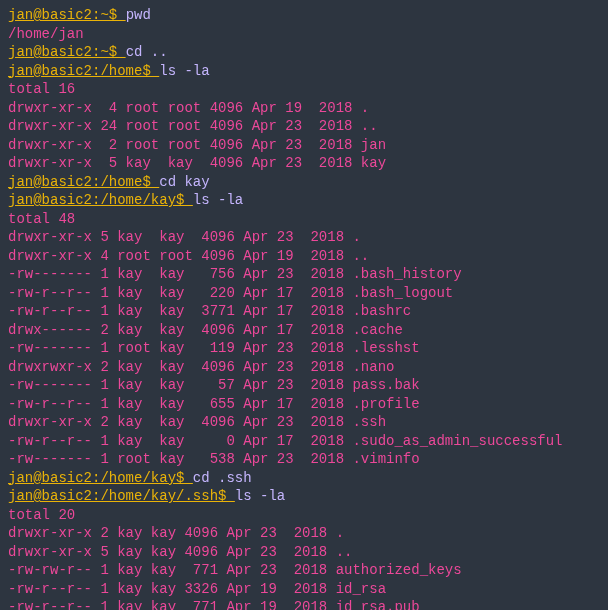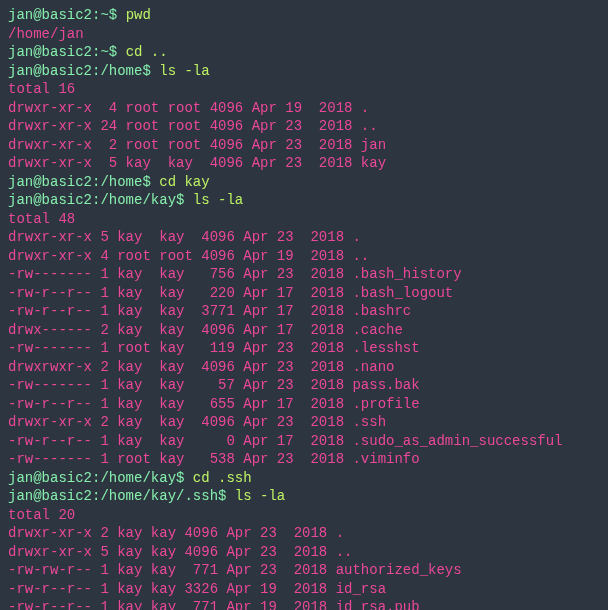--- a/index.html
+++ b/index.html
@@ -11,21 +11,21 @@
     color: #e8e8e8;
     font-family: "Courier New", monospace;
     font-size: 14px;
     line-height: 18.5px;
     overflow: hidden;
   }
   .terminal {
     padding: 6px 8px;
     white-space: pre;
   }
-  .prompt { color: #86efac; }
-  .cmd { color: #bef264; }
+  .prompt { color: #eab308; text-decoration: underline; }
+  .cmd { color: #c4b5fd; }
   .out { color: #ec4899; }
   .line { display:block; }
 </style>
 </head>
 <body>
 
 <div class="terminal" id="term"><span class="line prompt-line"><span class="prompt">jan@basic2:~$ </span><span class="cmd">pwd</span></span><span class="line out">/home/jan</span><span class="line prompt-line"><span class="prompt">jan@basic2:~$ </span><span class="cmd">cd ..</span></span><span class="line prompt-line"><span class="prompt">jan@basic2:/home$ </span><span class="cmd">ls -la</span></span><span class="line out">total 16</span><span class="line out">drwxr-xr-x  4 root root 4096 Apr 19  2018 .</span><span class="line out">drwxr-xr-x 24 root root 4096 Apr 23  2018 ..</span><span class="line out">drwxr-xr-x  2 root root 4096 Apr 23  2018 jan</span><span class="line out">drwxr-xr-x  5 kay  kay  4096 Apr 23  2018 kay</span><span class="line prompt-line"><span class="prompt">jan@basic2:/home$ </span><span class="cmd">cd kay</span></span><span class="line prompt-line"><span class="prompt">jan@basic2:/home/kay$ </span><span class="cmd">ls -la</span></span><span class="line out">total 48</span><span class="line out">drwxr-xr-x 5 kay  kay  4096 Apr 23  2018 .</span><span class="line out">drwxr-xr-x 4 root root 4096 Apr 19  2018 ..</span><span class="line out">-rw------- 1 kay  kay   756 Apr 23  2018 .bash_history</span><span class="line out">-rw-r--r-- 1 kay  kay   220 Apr 17  2018 .bash_logout</span><span class="line out">-rw-r--r-- 1 kay  kay  3771 Apr 17  2018 .bashrc</span><span class="line out">drwx------ 2 kay  kay  4096 Apr 17  2018 .cache</span><span class="line out">-rw------- 1 root kay   119 Apr 23  2018 .lesshst</span><span class="line out">drwxrwxr-x 2 kay  kay  4096 Apr 23  2018 .nano</span><span class="line out">-rw------- 1 kay  kay    57 Apr 23  2018 pass.bak</span><span class="line out">-rw-r--r-- 1 kay  kay   655 Apr 17  2018 .profile</span><span class="line out">drwxr-xr-x 2 kay  kay  4096 Apr 23  2018 .ssh</span><span class="line out">-rw-r--r-- 1 kay  kay     0 Apr 17  2018 .sudo_as_admin_successful</span><span class="line out">-rw------- 1 root kay   538 Apr 23  2018 .viminfo</span><span class="line prompt-line"><span class="prompt">jan@basic2:/home/kay$ </span><span class="cmd">cd .ssh</span></span><span class="line prompt-line"><span class="prompt">jan@basic2:/home/kay/.ssh$ </span><span class="cmd">ls -la</span></span><span class="line out">total 20</span><span class="line out">drwxr-xr-x 2 kay kay 4096 Apr 23  2018 .</span><span class="line out">drwxr-xr-x 5 kay kay 4096 Apr 23  2018 ..</span><span class="line out">-rw-rw-r-- 1 kay kay  771 Apr 23  2018 authorized_keys</span><span class="line out">-rw-r--r-- 1 kay kay 3326 Apr 19  2018 id_rsa</span><span class="line out">-rw-r--r-- 1 kay kay  771 Apr 19  2018 id_rsa.pub</span></div>
 
 </body></html>

